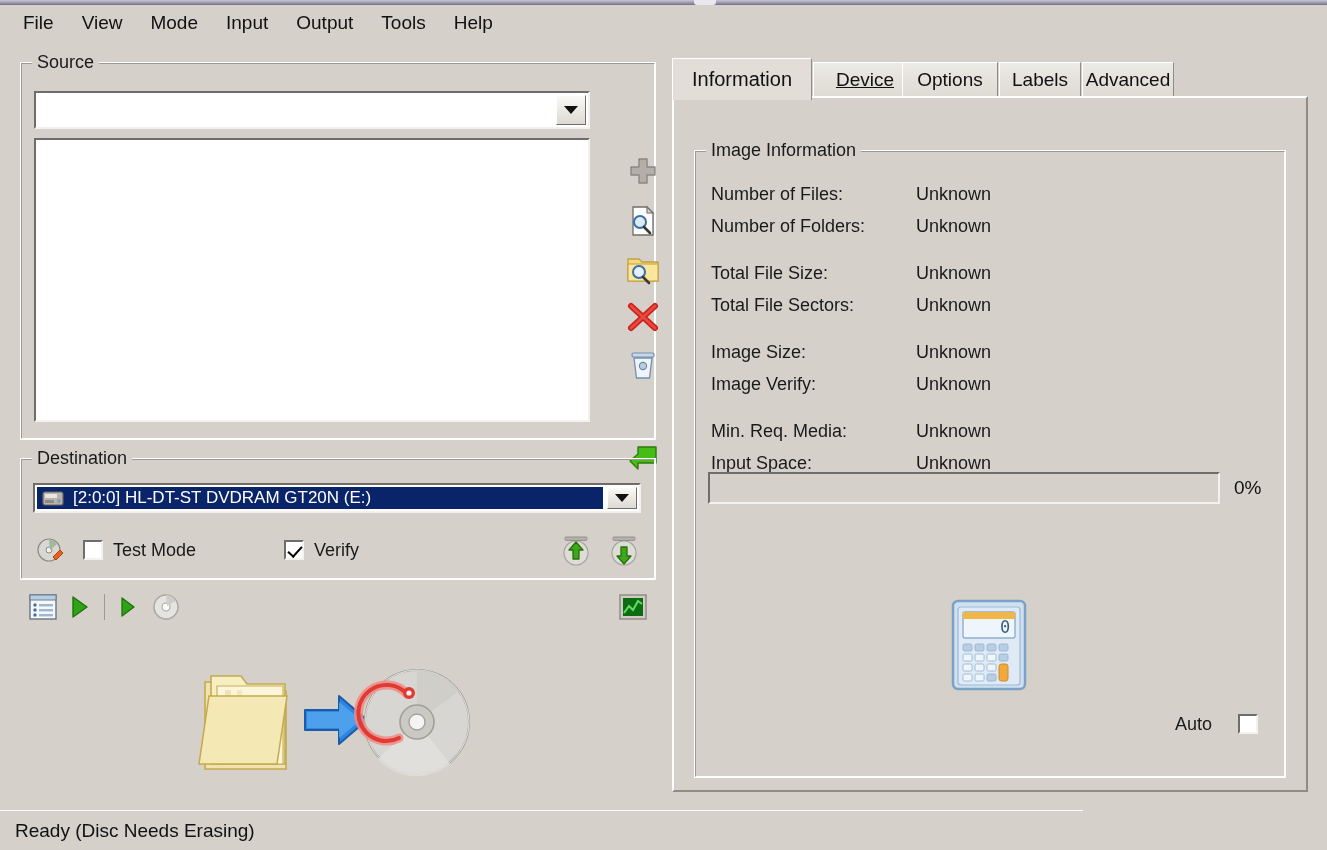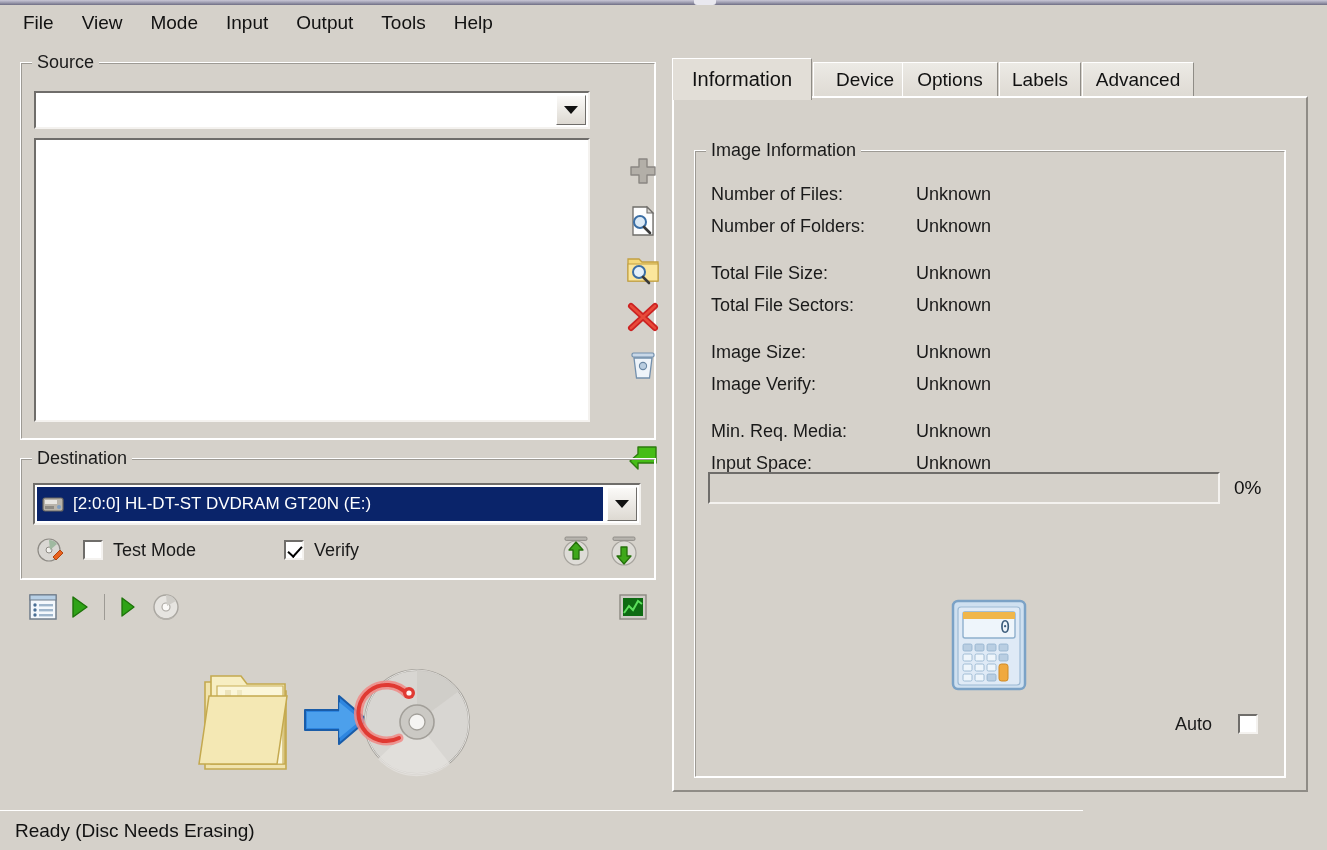--- a/index.html
+++ b/index.html
@@ -84,21 +84,21 @@
   #source-icons{
     position:absolute;left:600px;top:88px;width:48px;height:340px;
   }
   .side-icon{
     position:absolute;left:0;width:44px;height:44px;
     display:flex;align-items:center;justify-content:center;
   }
   
   #dest-group{left:20px;top:458px;width:636px;height:122px;}
   #dest-combo{
-    position:absolute;left:12px;top:24px;width:608px;height:42px;
+    position:absolute;left:12px;top:24px;width:608px;height:30px;
   }
   #dest-combo .sel{
     position:absolute;left:2px;top:2px;right:36px;bottom:2px;
     background:#0a246a;display:flex;align-items:center;
     padding-left:4px;box-sizing:border-box;
   }
   #dest-combo .sel-text{
     color:#ffffff;font-size:17px;white-space:nowrap;margin-left:8px;
   }
   #dest-row{
@@ -393,24 +393,24 @@
       <path d="M212 34 a28 28 0 1 0 -8 44" fill="none" stroke="#f08a86" stroke-width="9" stroke-linecap="round" opacity="0.85"></path>
       <path d="M212 34 a28 28 0 1 0 -8 44" fill="none" stroke="#e03a33" stroke-width="4" stroke-linecap="round"></path>
       <circle cx="214" cy="33" r="6" fill="#e03a33"></circle>
       <circle cx="214" cy="33" r="2.6" fill="#fff4f3"></circle>
     </g>
   </svg>
 </div>
 
 <div id="tabstrip">
   <div class="tab active" style="left:0px;width:140px;">Information</div>
-  <div class="tab" style="left:141px;width:104px;">Device</div>
+  <div class="tab" style="left:141px;width:104px;text-decoration:underline;">Device</div>
   <div class="tab" style="left:230px;width:96px;">Options</div>
   <div class="tab" style="left:327px;width:82px;">Labels</div>
-  <div class="tab" style="left:410px;width:112px;">Advanced</div>
+  <div class="tab" style="left:410px;width:92px;">Advanced</div>
 </div>
 <div id="tabbody"></div>
 
 <div class="groupbox" id="imginfo-group">
   <div class="gb-border"></div>
   <div class="gb-title">Image Information</div>
 
   <div id="info-rows">
     <div class="info-row">
       <span class="info-label">Number of Files:</span>

